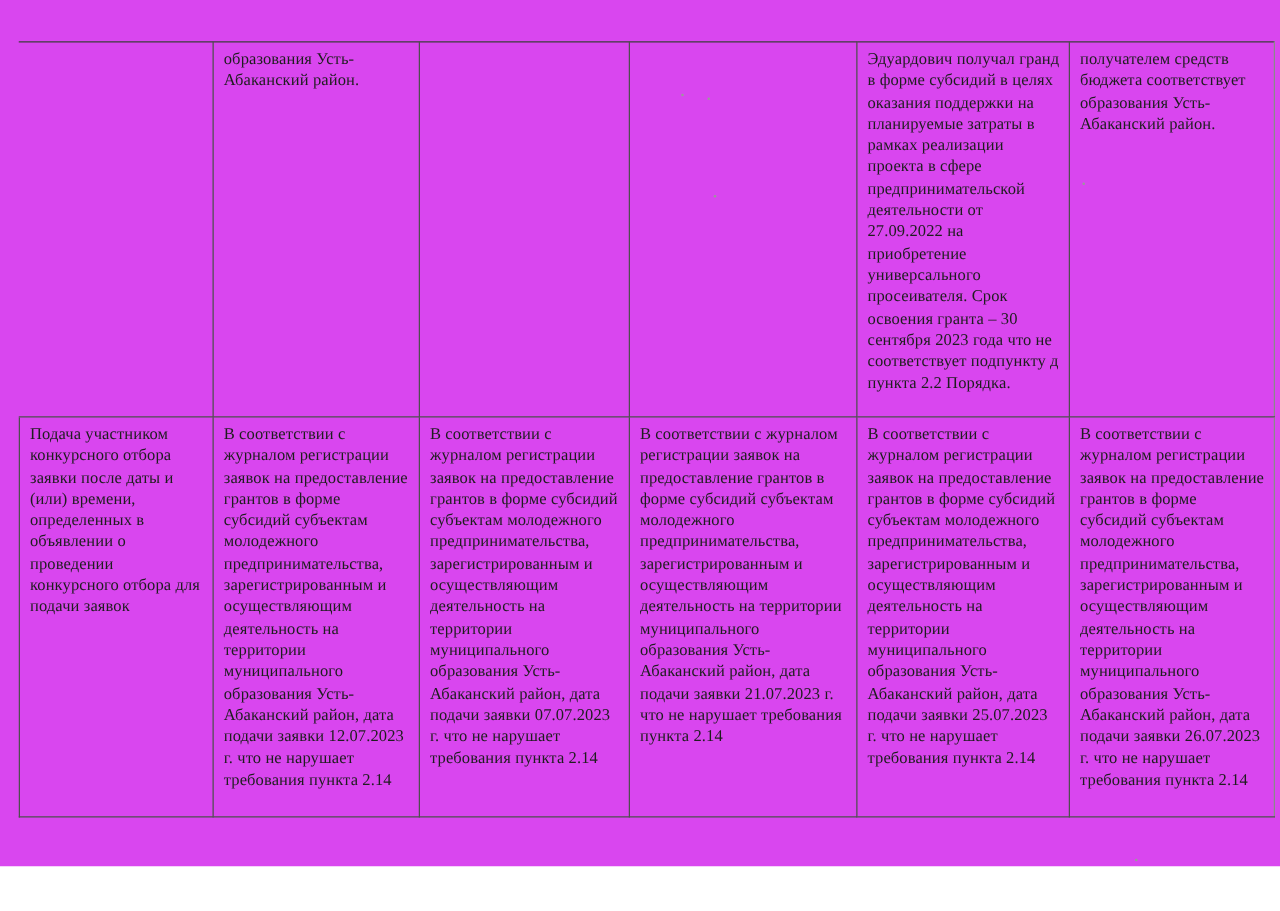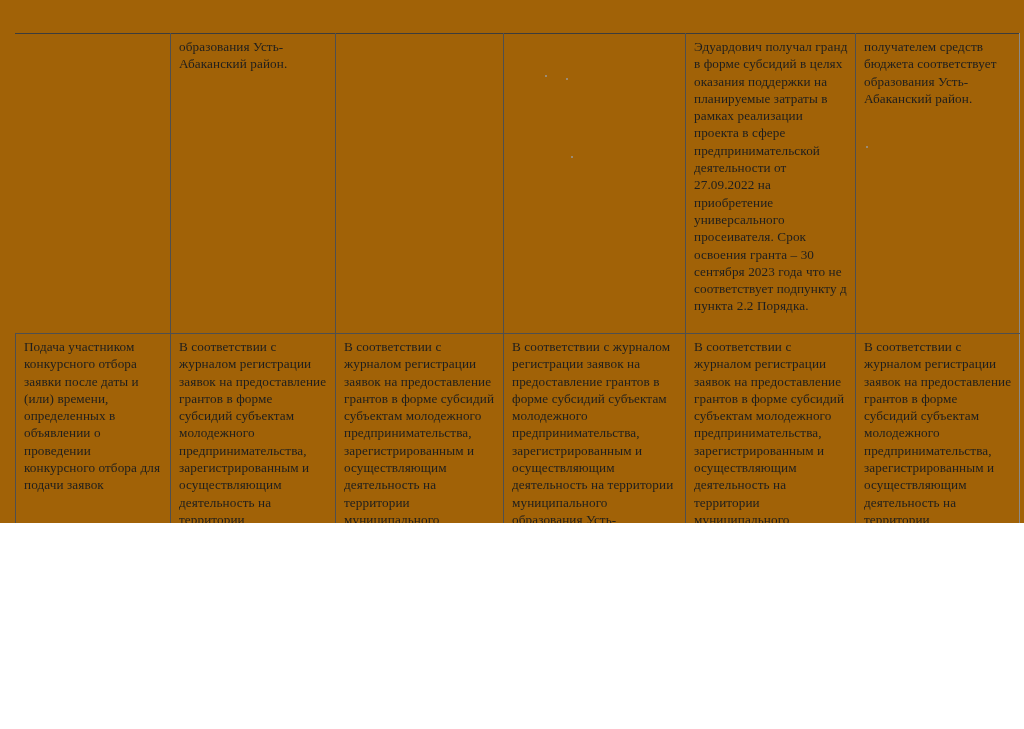--- a/index.html
+++ b/index.html
@@ -3,22 +3,22 @@
 <meta charset="utf-8">
 <style>
   * { margin: 0; padding: 0; box-sizing: border-box; }
   html, body {
     width: 1024px; height: 729px;
     background: #ffffff;
     font-family: "Liberation Serif", serif;
   }
   .page {
     position: relative;
-    width: 1024px; height: 523px;
-    background: #a16207;
+    width: 1024px; height: 693px;
+    background: #d946ef;
     overflow: hidden;
   }
   .doc-table {
     position: absolute;
     left: 15px; top: 33px;
     width: 1004px;
     border-collapse: collapse;
     table-layout: fixed;
   }
   .doc-table td {

